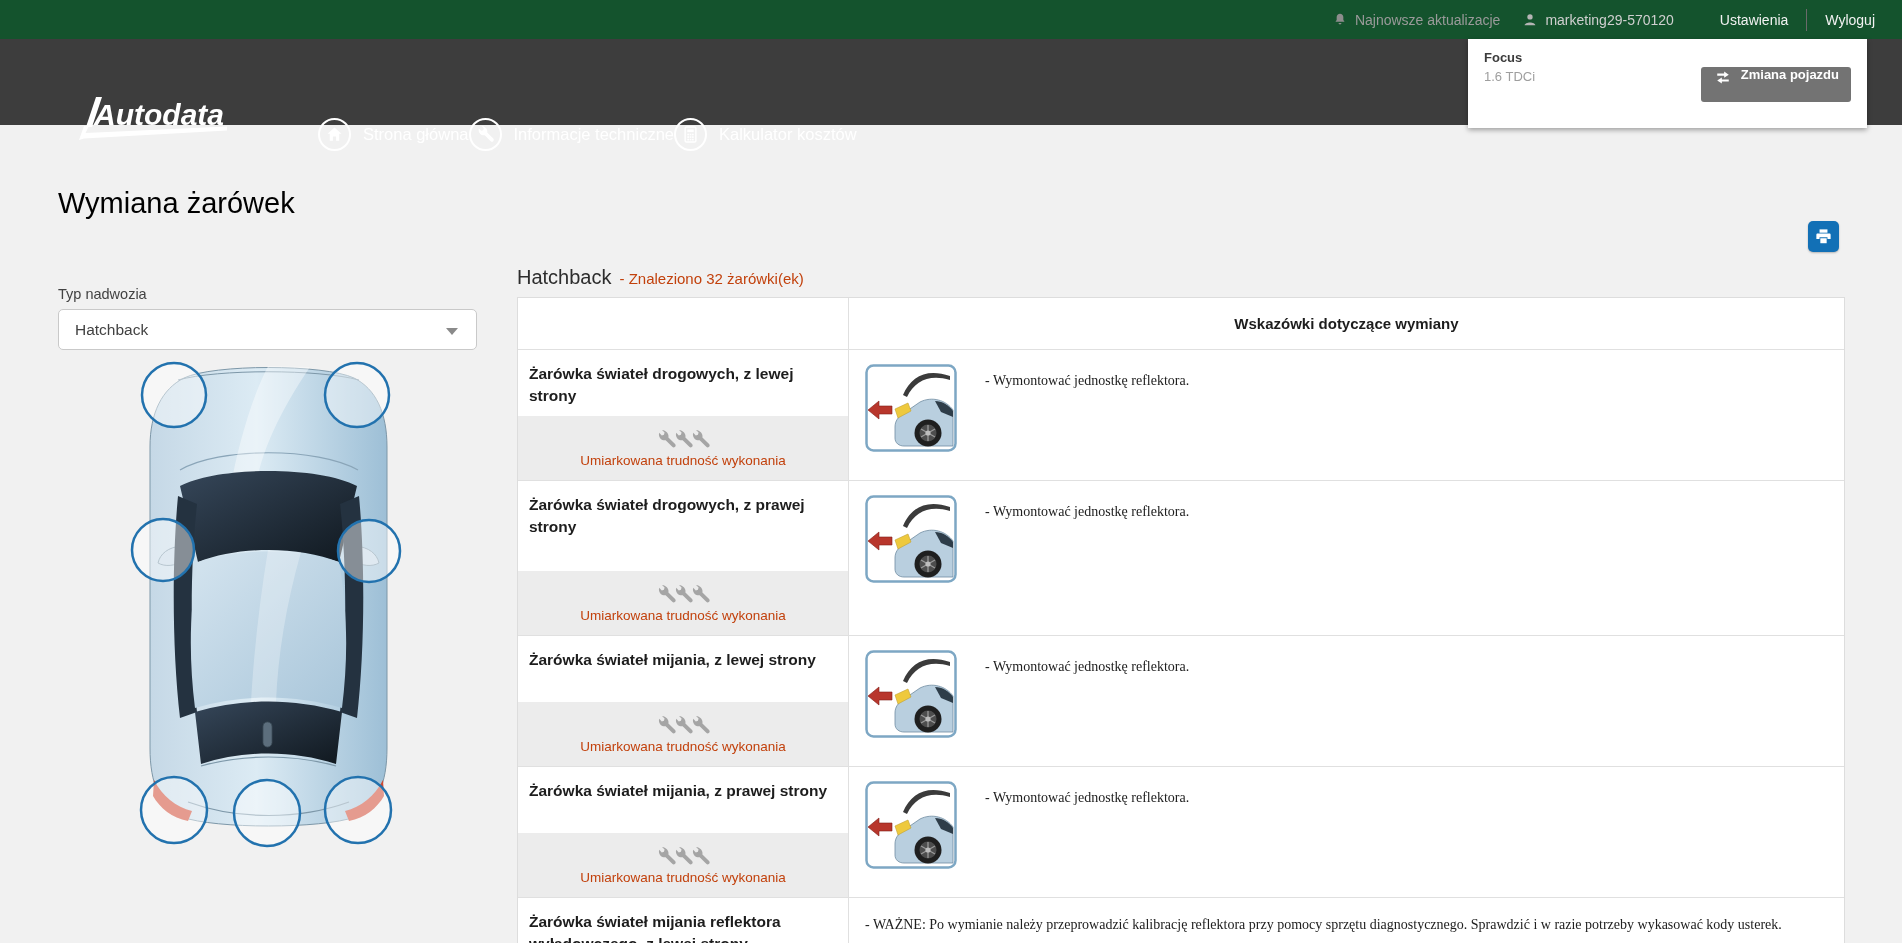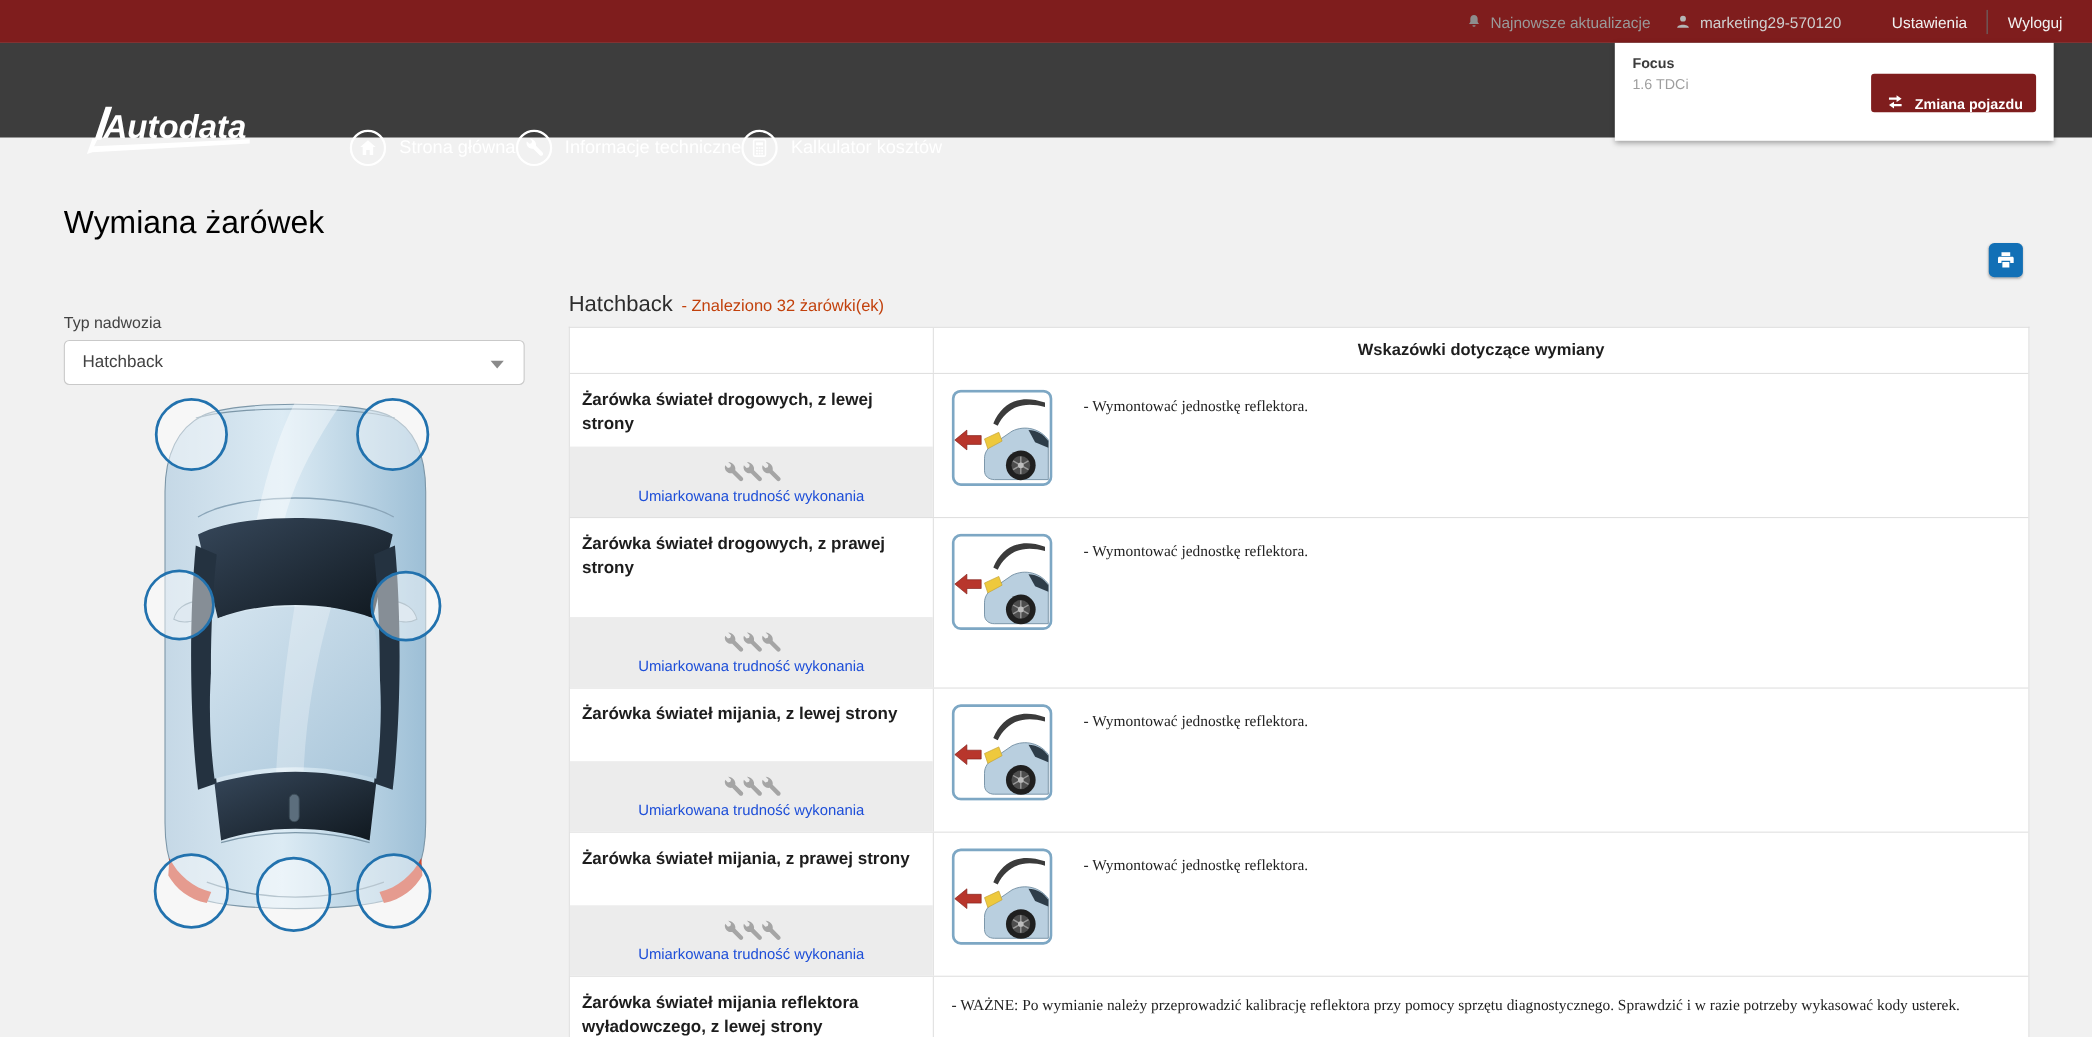--- a/index.html
+++ b/index.html
@@ -1,21 +1,21 @@
 <!DOCTYPE html>
 <html><head>
 <meta charset="utf-8">
 <style>
   html,body{margin:0;padding:0;background:#888;}
   *{box-sizing:border-box;}
   .stage{position:relative;width:1902px;height:943px;overflow:hidden;
          background:#f1f1f1;font-family:"Liberation Sans",sans-serif;color:#212121;}
 
   
-  .topbar{position:absolute;left:0;top:0;width:1902px;height:39px;background:#7f1d1d;
+  .topbar{position:absolute;left:0;top:0;width:1902px;height:39px;background:#14532d;
           display:flex;justify-content:flex-end;padding-right:27px;}
   .topbar .grp{display:flex;align-items:center;}
   .tb-item{display:flex;align-items:center;gap:7px;font-size:14px;cursor:pointer;}
   .tb-updates{color:#9a9a9a;margin-right:22px;}
   .tb-user{color:#cfcfcf;margin-right:46px;}
   .tb-link{color:#f2f2f2;}
   .tb-divider{width:1px;height:22px;background:#6a6a6a;margin:0 18px;}
   .ticon{width:16px;height:16px;display:block;}
 
   .header{position:absolute;left:0;top:39px;width:1902px;height:86px;background:#3d3d3d;}
@@ -24,23 +24,23 @@
   .nav-item{display:flex;align-items:center;gap:12px;color:#fff;font-size:16.5px;cursor:pointer;}
   .nav-circle{width:33px;height:33px;border:2px solid #fff;border-radius:50%;
               display:flex;align-items:center;justify-content:center;}
   .nav-circle svg{width:19px;height:19px;}
 
   .vehicle-card{position:absolute;left:1468px;top:39px;width:399px;height:89px;background:#fff;
                 box-shadow:0 2px 5px rgba(0,0,0,.35);padding:10px 16px;z-index:5;}
   .vc-make{font-size:13px;font-weight:bold;color:#3c3c3c;line-height:1.35;}
   .vc-model{font-size:19px;font-weight:bold;color:#2d2d2d;line-height:1.25;}
   .vc-engine{font-size:13px;color:#9e9e9e;line-height:1.5;}
-  .vc-btn{position:absolute;right:16px;top:28px;height:35px;min-width:134px;background:#7f1d1d;
+  .vc-btn{position:absolute;right:16px;top:28px;height:35px;min-width:134px;background:#737373;
           border:none;border-radius:3px;color:#fff;font-weight:bold;font-size:13px;
-          display:flex;align-items:flex-end;gap:8px;padding:0 12px;cursor:pointer;
+          display:flex;align-items:flex-start;gap:8px;padding:0 12px;cursor:pointer;
           font-family:"Liberation Sans",sans-serif;}
   .vc-btn svg{width:20px;height:20px;}
 
   
   .page-title{position:absolute;left:58px;top:168px;font-size:29px;color:#000000;font-weight:400;}
   .print-btn{position:absolute;left:1808px;top:221px;width:31px;height:31px;background:#1270b6;
              border:none;border-radius:5px;display:flex;align-items:center;justify-content:center;
              cursor:pointer;box-shadow:0 1px 2px rgba(0,0,0,.25);}
   .print-btn svg{width:19px;height:19px;}
 
@@ -53,33 +53,33 @@
             border-left:6px solid transparent;border-right:6px solid transparent;
             border-top:7px solid #8a8a8a;}
   .car-figure{position:absolute;left:118px;top:350px;width:290px;height:500px;}
 
   
   .results-heading{position:absolute;left:517px;top:266px;display:flex;align-items:baseline;gap:8px;}
   .rh-main{font-size:20px;color:#2d2d2d;}
   .rh-note{font-size:15px;color:#c2410c;}
   .bulb-table{position:absolute;left:517px;top:297px;width:1328px;background:#fff;
               border:1px solid #ddd;border-bottom:none;}
-  .t-hrow{display:flex;height:42px;border-bottom:1px solid #e0e0e0;}
+  .t-hrow{display:flex;height:52px;border-bottom:1px solid #e0e0e0;}
   .t-hcell-empty{width:331px;border-right:1px solid #e0e0e0;}
   .t-hcell{flex:1;display:flex;align-items:center;justify-content:center;
            font-size:15px;font-weight:bold;color:#1d1d1d;}
   .t-row{display:flex;border-bottom:1px solid #e0e0e0;}
   .t-left{width:331px;border-right:1px solid #e0e0e0;display:flex;flex-direction:column;}
   .row-title{flex:1;padding:13px 12px 8px 11px;font-size:15.5px;font-weight:bold;
              color:#1d1d1d;line-height:1.45;}
   .row-difficulty{height:64px;background:#ececec;display:flex;flex-direction:column;
                   align-items:center;justify-content:center;}
   .wrenches{display:flex;}
   .wrenches svg{width:21px;height:21px;margin:0 -2px;fill:#a5a5a5;}
-  .difficulty-label{font-size:13.5px;color:#1d4ed8;margin-top:3px;}
+  .difficulty-label{font-size:13.5px;color:#c2410c;margin-top:3px;}
   .t-right{flex:1;padding:14px 16px;display:flex;align-items:flex-start;font-family:Liberation Serif, serif;}
   .thumb{width:92px;height:88px;flex:none;}
   .instruction{font-size:14px;color:#212121;margin:6px 0 0 28px;line-height:1.55;}
   .t-right.no-thumb{display:block;}
   .t-right.no-thumb .instruction{margin:2px 0 0 0;max-width:975px;}
   .h130 .t-left,.h130{min-height:130px;}
   .h154 .t-left,.h154{min-height:154px;}
   .hlast{min-height:120px;border-bottom:none;}
 </style>
 </head>

